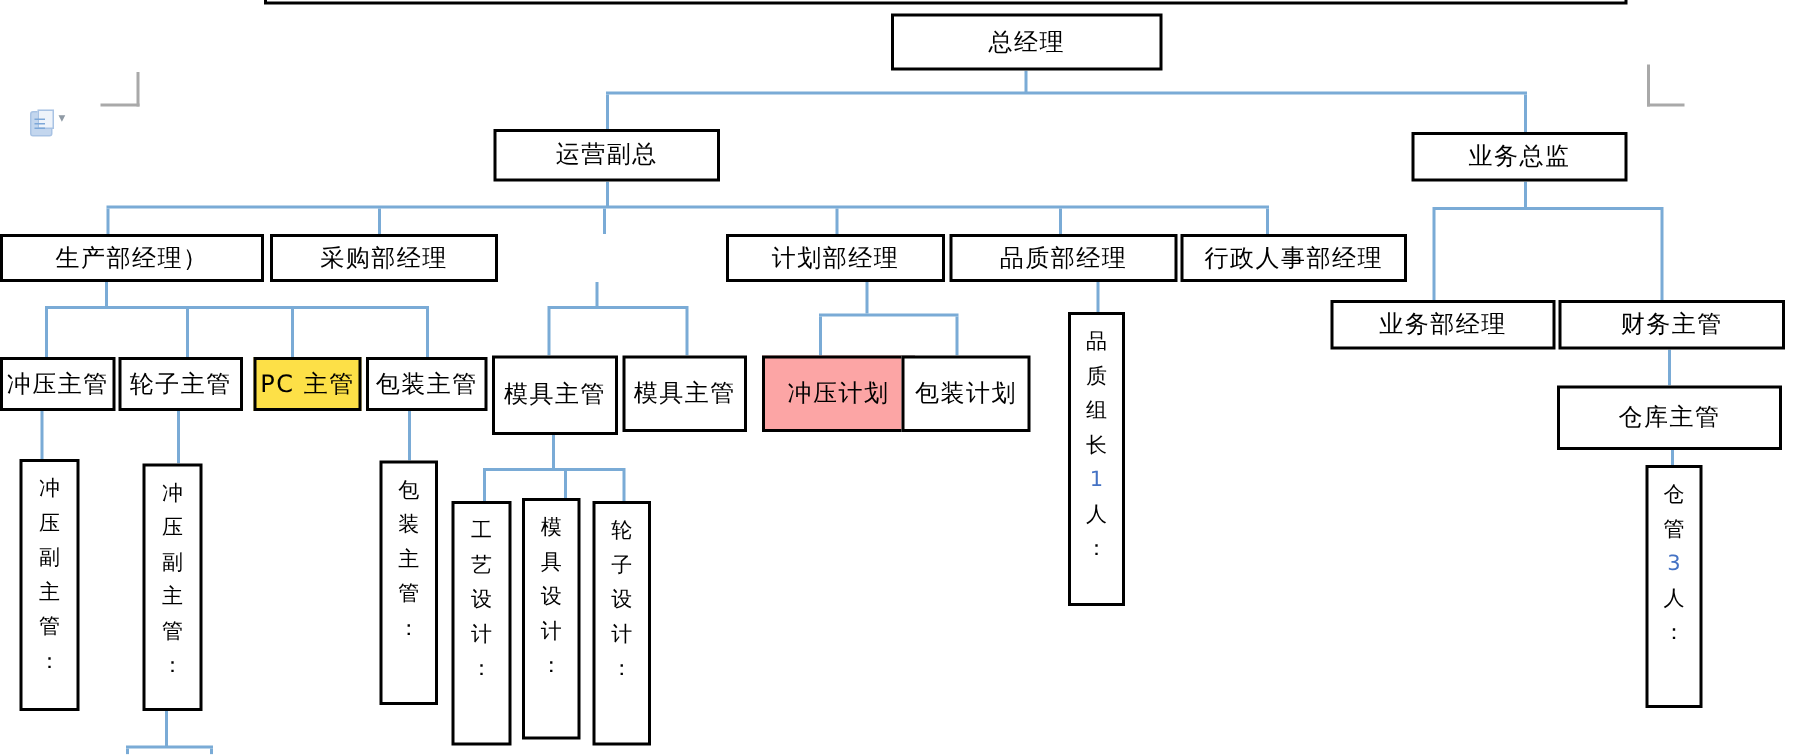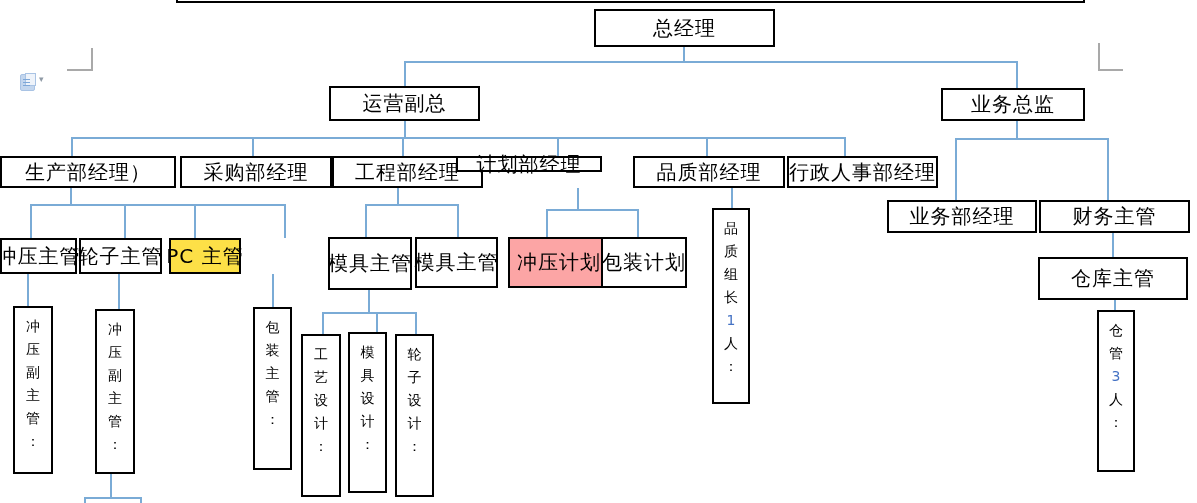--- a/index.html
+++ b/index.html
@@ -3,21 +3,21 @@
 <meta charset="utf-8">
 <style>
   html,body{margin:0;padding:0;background:#fff;}
   #stage{
     position:relative;width:1197px;height:503px;overflow:hidden;background:#ffffff;
     font-family:"DejaVu Sans","Liberation Sans",sans-serif;color:#000;
   }
   .node{
     position:absolute;box-sizing:border-box;border:2px solid #000;background:#fff;
     display:flex;align-items:center;justify-content:center;
-    font-size:20px;letter-spacing:1px;white-space:nowrap;z-index:2;
+    font-size:16px;letter-spacing:1px;white-space:nowrap;z-index:2;
   }
   .node.vertical{
     flex-direction:column;justify-content:flex-start;align-items:center;
     padding-top:7px;font-size:14px;letter-spacing:0;white-space:normal;
   }
   .vchar{display:block;height:23px;line-height:23px;text-align:center;}
   .line{position:absolute;z-index:1;}
   .mark{position:absolute;background:#a9a9a9;z-index:0;}
   
   #paste-btn{position:absolute;left:20px;top:73px;width:17px;height:17px;z-index:3;}
@@ -100,27 +100,27 @@
     <div class="mark" style="left: 91px; top: 48px; width: 2px; height: 23px; background: rgb(169, 169, 169);"></div>
     <div class="mark" style="left: 67px; top: 69px; width: 26px; height: 2px; background: rgb(169, 169, 169);"></div>
     <div class="mark" style="left: 1098px; top: 43px; width: 2px; height: 28px; background: rgb(169, 169, 169);"></div>
     <div class="mark" style="left: 1098px; top: 69px; width: 25px; height: 2px; background: rgb(169, 169, 169);"></div>
     <div class="node" style="left: 176px; top: -28px; width: 909px; height: 31px; border-color: rgb(0, 0, 0); background: rgb(255, 255, 255); color: rgb(0, 0, 0);"></div>
     <div class="node" style="left: 594px; top: 9px; width: 181px; height: 38px; border-color: rgb(0, 0, 0); background: rgb(255, 255, 255); color: rgb(0, 0, 0);">总经理</div>
     <div class="node" style="left: 329px; top: 86px; width: 151px; height: 35px; border-color: rgb(0, 0, 0); background: rgb(255, 255, 255); color: rgb(0, 0, 0);">运营副总</div>
     <div class="node" style="left: 941px; top: 88px; width: 144px; height: 33px; border-color: rgb(0, 0, 0); background: rgb(255, 255, 255); color: rgb(0, 0, 0);">业务总监</div>
     <div class="node" style="left: 0px; top: 156px; width: 176px; height: 32px; border-color: rgb(0, 0, 0); background: rgb(255, 255, 255); color: rgb(0, 0, 0);">生产部经理）</div>
     <div class="node" style="left: 180px; top: 156px; width: 152px; height: 32px; border-color: rgb(0, 0, 0); background: rgb(255, 255, 255); color: rgb(0, 0, 0);">采购部经理</div>
-    <div class="node" style="left: 332px; top: 156px; width: 151px; height: 32px; border-color: rgb(0, 0, 0); background: rgb(255, 255, 255); color: rgb(0, 0, 0);">工程部经理</div>
-    <div class="node" style="left: 456px; top: 156px; width: 146px; height: 16px; border-color: rgb(0, 0, 0); background: rgb(255, 255, 255); color: rgb(0, 0, 0);">计划部经理</div>
+    <div class="node" style="left: 484px; top: 156px; width: 146px; height: 32px; border-color: rgb(0, 0, 0); background: rgb(255, 255, 255); color: rgb(0, 0, 0);">计划部经理</div>
     <div class="node" style="left: 633px; top: 156px; width: 152px; height: 32px; border-color: rgb(0, 0, 0); background: rgb(255, 255, 255); color: rgb(0, 0, 0);">品质部经理</div>
     <div class="node" style="left: 787px; top: 156px; width: 151px; height: 32px; border-color: rgb(0, 0, 0); background: rgb(255, 255, 255); color: rgb(0, 0, 0);">行政人事部经理</div>
     <div class="node" style="left: 0px; top: 238px; width: 77px; height: 36px; border-color: rgb(0, 0, 0); background: rgb(255, 255, 255); color: rgb(0, 0, 0);">冲压主管</div>
     <div class="node" style="left: 79px; top: 238px; width: 83px; height: 36px; border-color: rgb(0, 0, 0); background: rgb(255, 255, 255); color: rgb(0, 0, 0);">轮子主管</div>
     <div class="node" style="left: 169px; top: 238px; width: 72px; height: 36px; border-color: rgb(0, 0, 0); background: #fde047; color: rgb(0, 0, 0);">PC 主管</div>
+    <div class="node" style="left: 244px; top: 238px; width: 81px; height: 36px; border-color: rgb(0, 0, 0); background: rgb(255, 255, 255); color: rgb(0, 0, 0);">包装主管</div>
     <div class="node" style="left: 328px; top: 237px; width: 84px; height: 53px; border-color: rgb(0, 0, 0); background: rgb(255, 255, 255); color: rgb(0, 0, 0);">模具主管</div>
     <div class="node" style="left: 415px; top: 237px; width: 83px; height: 51px; border-color: rgb(0, 0, 0); background: rgb(255, 255, 255); color: rgb(0, 0, 0);">模具主管</div>
     <div class="node" style="left: 508px; top: 237px; width: 102px; height: 51px; border-color: rgb(0, 0, 0); background: #fca5a5; color: rgb(0, 0, 0);">冲压计划</div>
     <div class="node" style="left: 601px; top: 237px; width: 86px; height: 51px; border-color: rgb(0, 0, 0); background: rgb(255, 255, 255); color: rgb(0, 0, 0);">包装计划</div>
     <div class="node" style="left: 887px; top: 200px; width: 150px; height: 33px; border-color: rgb(0, 0, 0); background: rgb(255, 255, 255); color: rgb(0, 0, 0);">业务部经理</div>
     <div class="node" style="left: 1039px; top: 200px; width: 151px; height: 33px; border-color: rgb(0, 0, 0); background: rgb(255, 255, 255); color: rgb(0, 0, 0);">财务主管</div>
     <div class="node" style="left: 1038px; top: 257px; width: 150px; height: 43px; border-color: rgb(0, 0, 0); background: rgb(255, 255, 255); color: rgb(0, 0, 0);">仓库主管</div>
     <div class="node vertical" style="left: 712px; top: 208px; width: 38px; height: 196px; border-color: rgb(0, 0, 0); background: rgb(255, 255, 255); color: rgb(0, 0, 0);">
       <span class="vchar">品</span>
       <span class="vchar">质</span>

